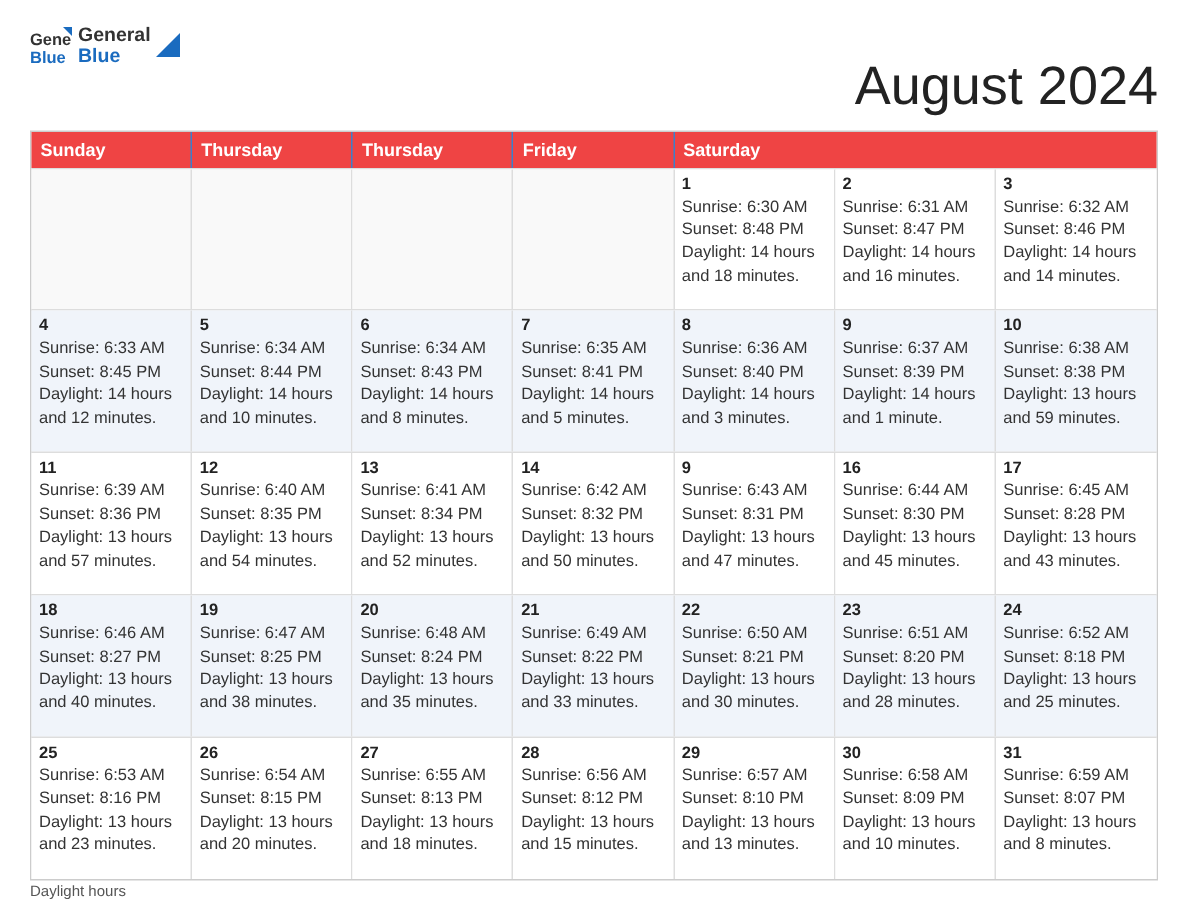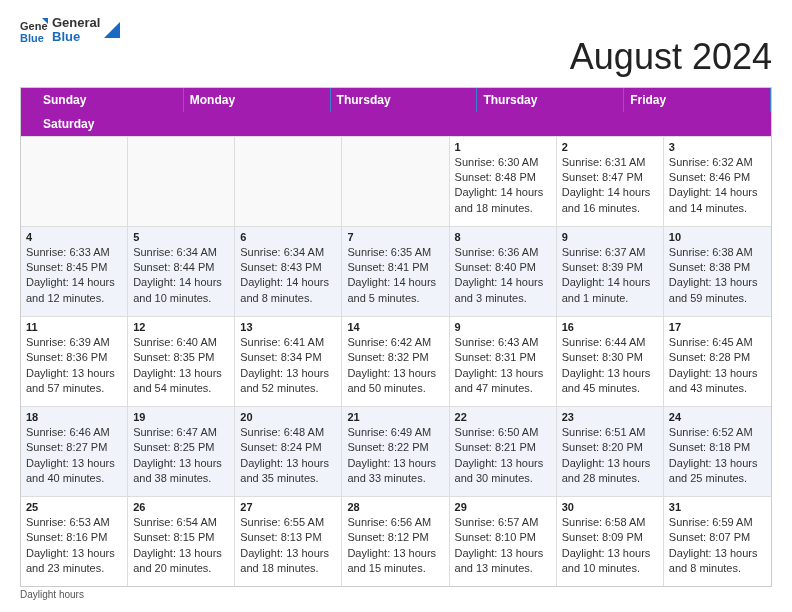--- a/index.html
+++ b/index.html
@@ -48,23 +48,22 @@
       margin-top: 2px;
     }
     .calendar {
       flex: 1;
       display: flex;
       flex-direction: column;
       border: 1px solid #ccc;
     }
     .cal-header-row {
       display: grid;
-      grid-template-columns: repeat(5, 1fr);
-      background: #a21caf;
-      padding-left: 16px;
+      grid-template-columns: repeat(7, 1fr);
+      background: #ef4444;
     }
     .cal-header-cell {
       color: #fff;
       font-size: 12px;
       font-weight: bold;
       padding: 5px 6px;
       text-align: left;
       border-right: 1px solid #3a80cc;
     }
     .cal-header-cell:last-child { border-right: none; }
@@ -129,21 +128,20 @@
       </svg>
     </div>
     <div class="title-block">
       <div class="month-year">August 2024</div>
     </div>
   </div>
 
   <div class="calendar">
     <div class="cal-header-row">
     <div class="cal-header-cell">Sunday</div>
-        <div class="cal-header-cell">Monday</div>
         <div class="cal-header-cell">Thursday</div>
         <div class="cal-header-cell">Thursday</div>
         <div class="cal-header-cell">Friday</div>
         <div class="cal-header-cell">Saturday</div>
       </div>
     <div class="cal-body">
     <div class="cal-row">
           <div class="cal-cell empty"></div>
           <div class="cal-cell empty"></div>
           <div class="cal-cell empty"></div>

